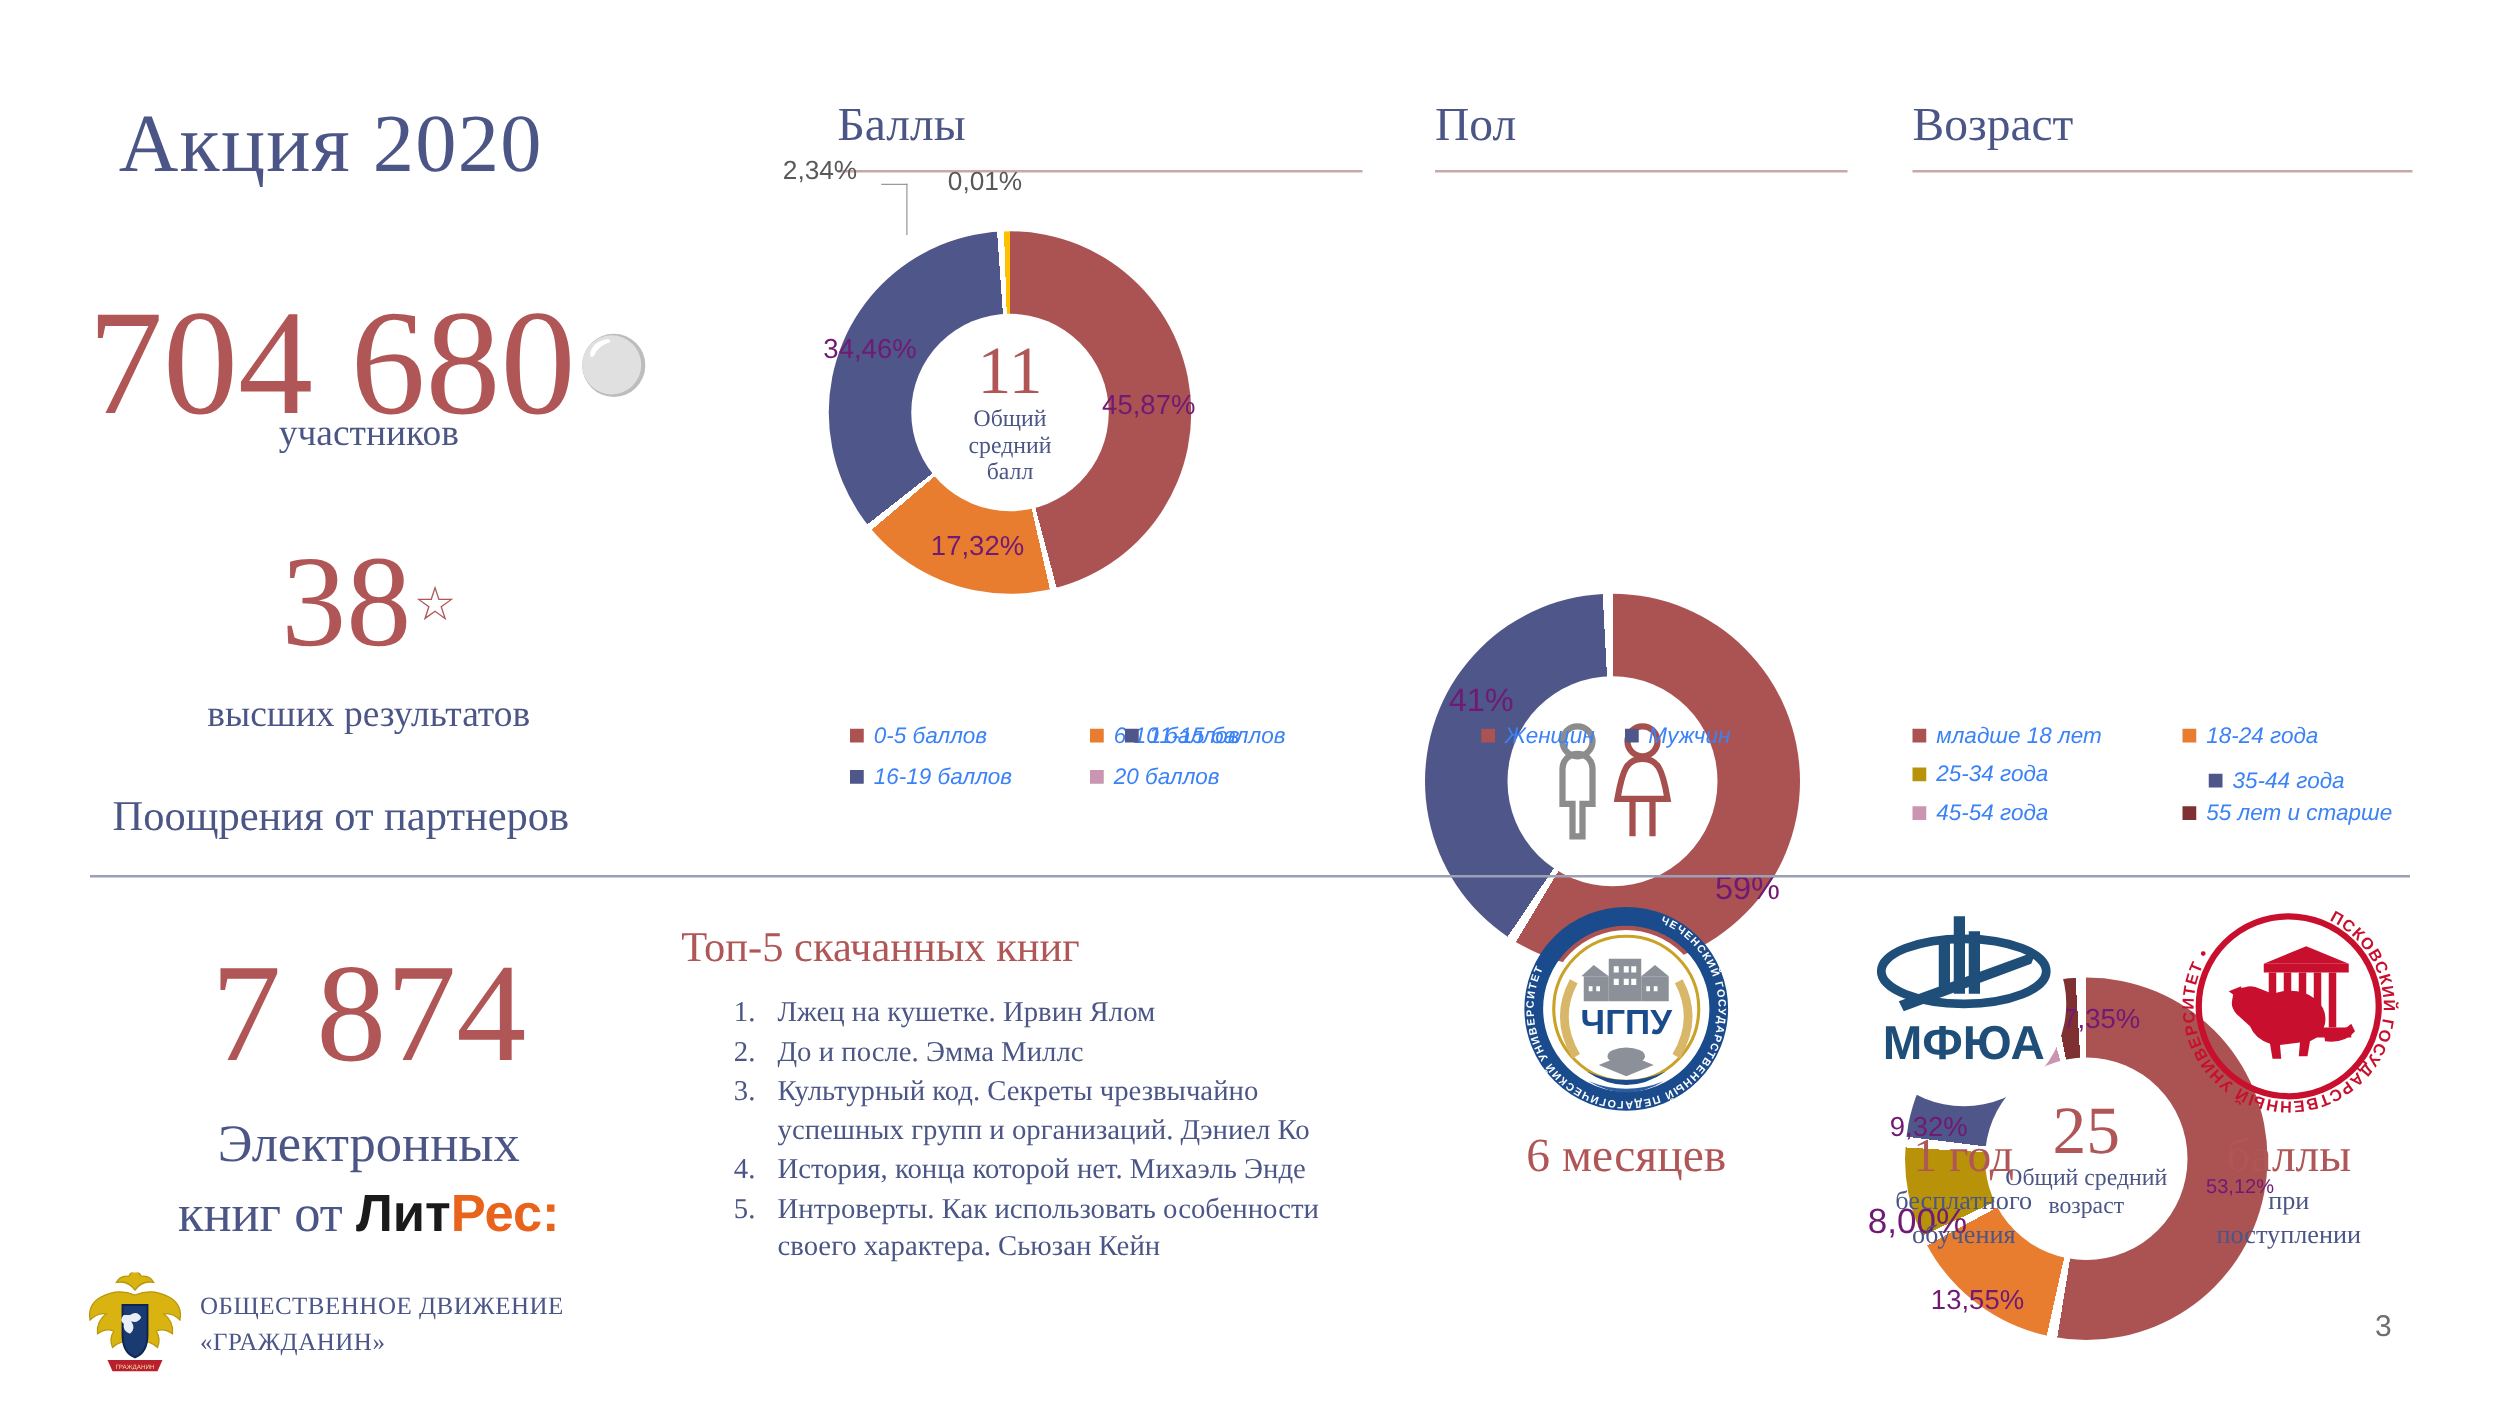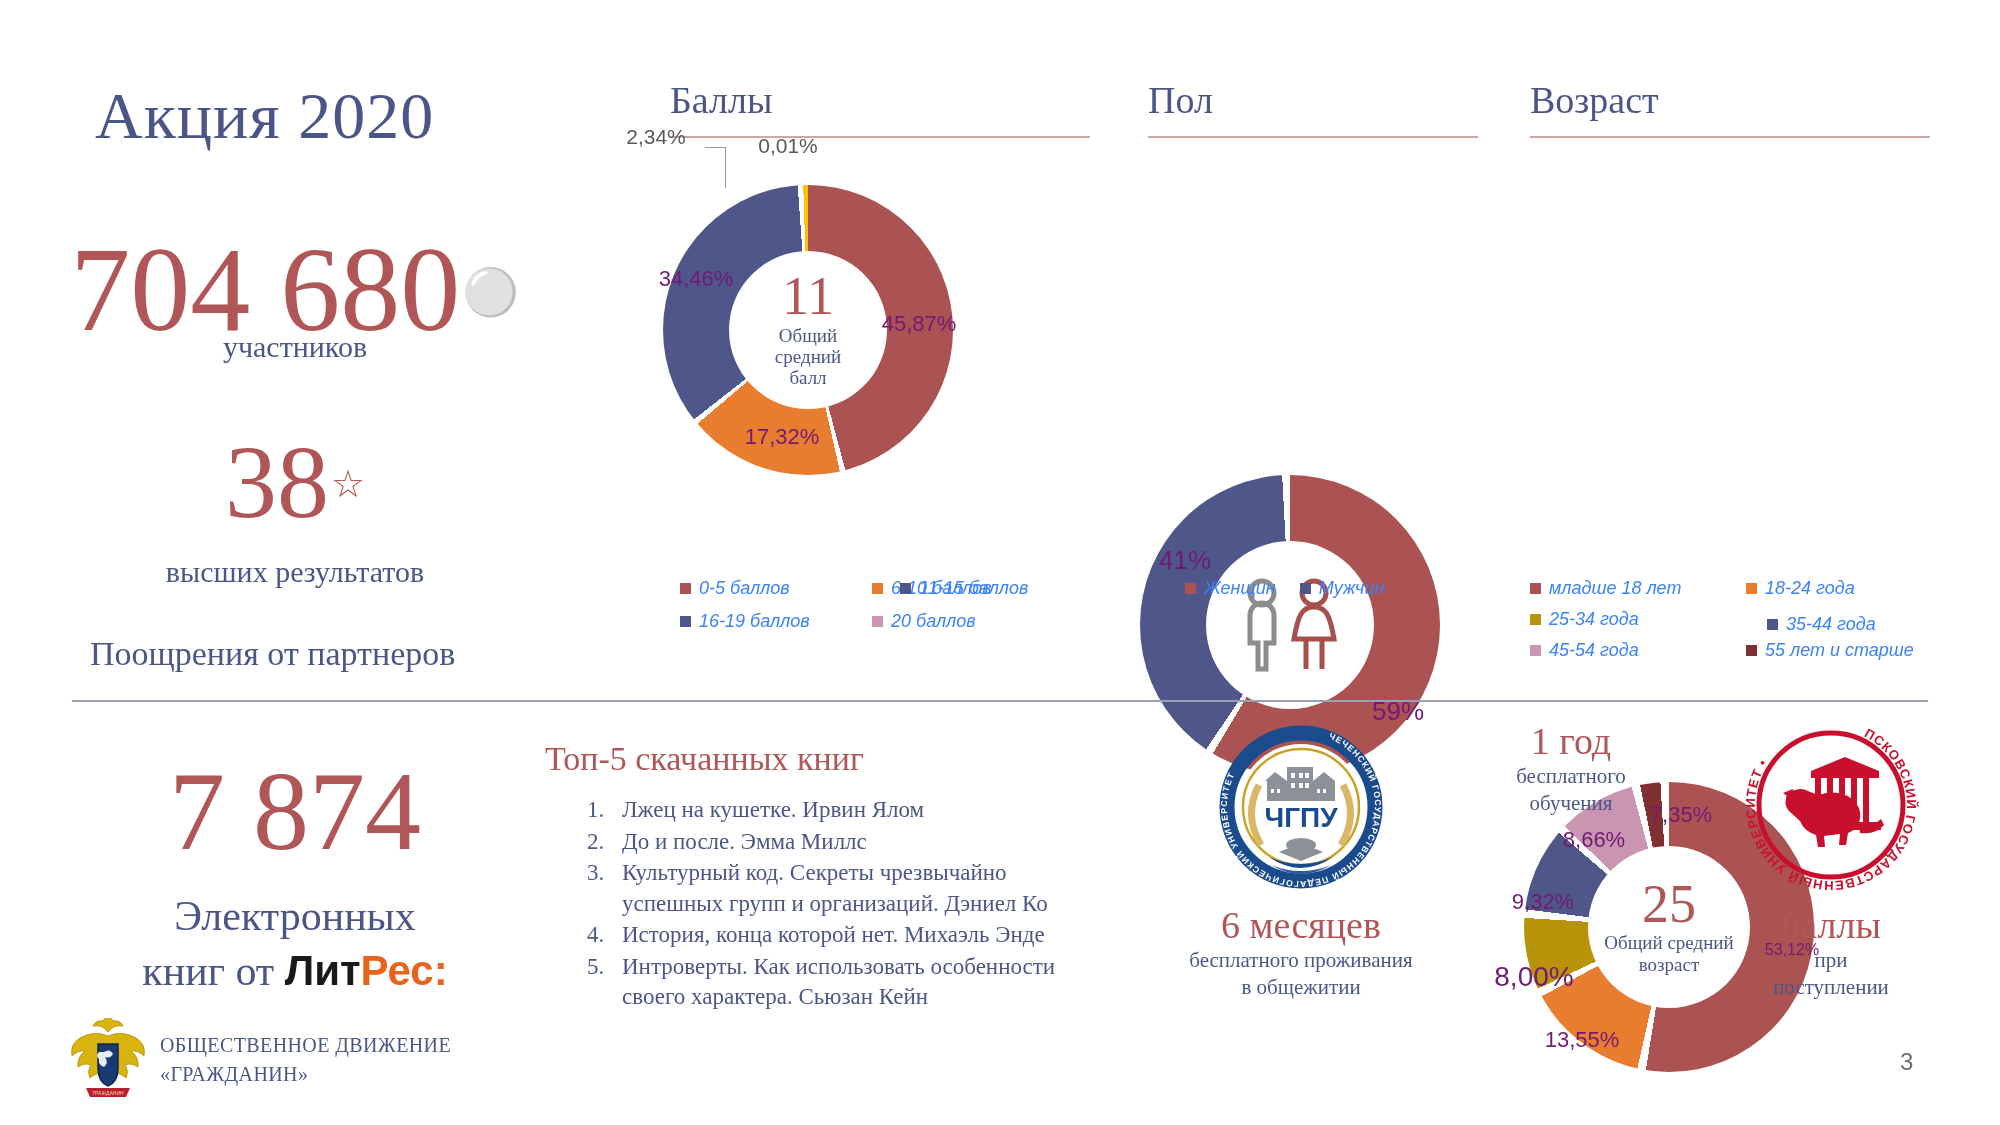--- a/index.html
+++ b/index.html
@@ -296,27 +296,36 @@
       </g>
       <text x="92" y="112" text-anchor="middle" font-family="'Liberation Sans',sans-serif" font-size="28" font-weight="bold" fill="#1a4b8c">ЧГПУ</text>
 
       <ellipse cx="92" cy="130" rx="15" ry="7" fill="#8b9099"></ellipse>
       <path d="M70 137 l22-9 22 9 -22 9z" fill="#8b9099"></path>
       <path d="M60 142 q32 14 64 0 q-32 22 -64 0z" fill="#1a4b8c"></path>
       <path d="M62 150 q30 12 60 0 q-30 18 -60 0z" fill="#2d5da0"></path>
     </svg>
   </div>
   <div class="p-num">6 месяцев</div>
-  <div class="p-sub">
-    <span>бесплатного проживания</span><br>
-    <span>в общежитии</span>
-  </div>
 </div>
 
 <div class="partner" style="left:1440px;top:715px;">
+  <div class="badge">
+    <svg width="184" height="184" viewBox="0 0 184 184">
+      <circle cx="92" cy="88" r="82" fill="#fff"></circle>
+      <g fill="#1f4e79">
+        <rect x="84" y="18" width="9" height="62"></rect>
+        <rect x="96" y="30" width="9" height="50"></rect>
+        <rect x="72" y="38" width="9" height="42"></rect>
+      </g>
+      <ellipse cx="92" cy="62" rx="66" ry="26" fill="none" stroke="#1f4e79" stroke-width="7"></ellipse>
+      <path d="M40 86 L150 46 L146 56 L44 94z" fill="#1f4e79"></path>
+      <text x="92" y="132" text-anchor="middle" font-family="'Liberation Sans',sans-serif" font-size="38" font-weight="bold" fill="#1f4e79">МФЮА</text>
+    </svg>
+  </div>
   <div class="p-num">1 год</div>
   <div class="p-sub">
     <span>бесплатного</span><br>
     <span>обучения</span>
   </div>
 </div>
 
 <div class="partner" style="left:1700px;top:715px;">
   <div class="badge">
     <svg width="184" height="184" viewBox="0 0 184 184">

